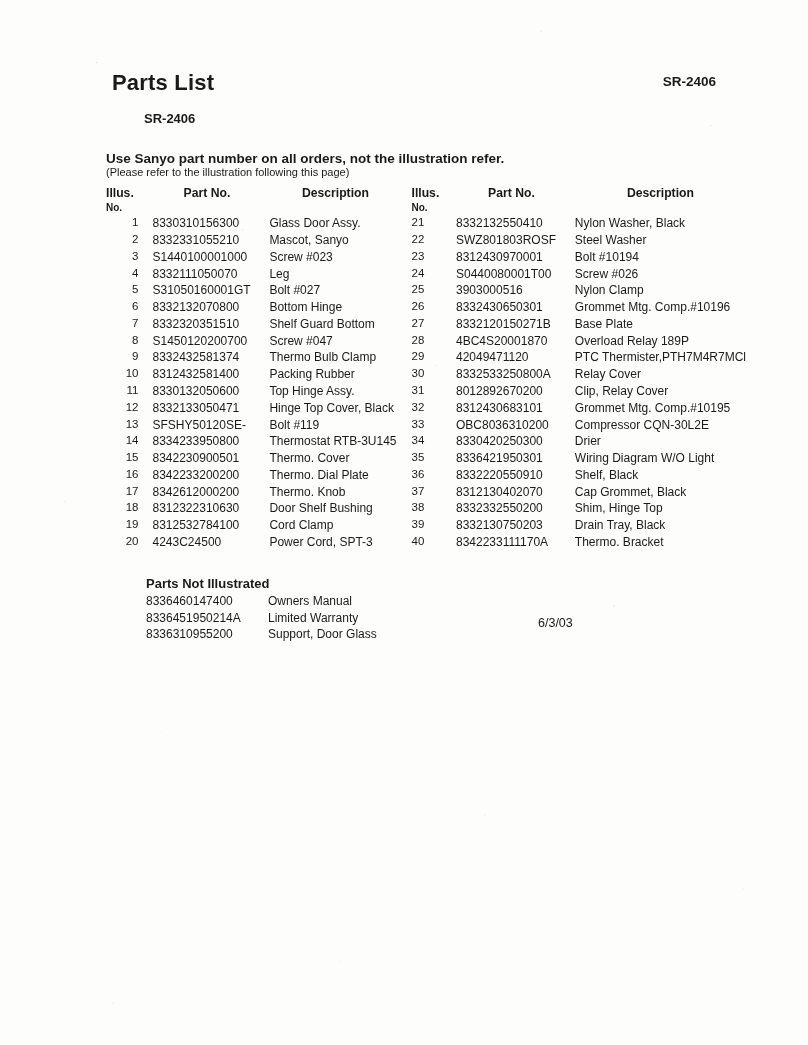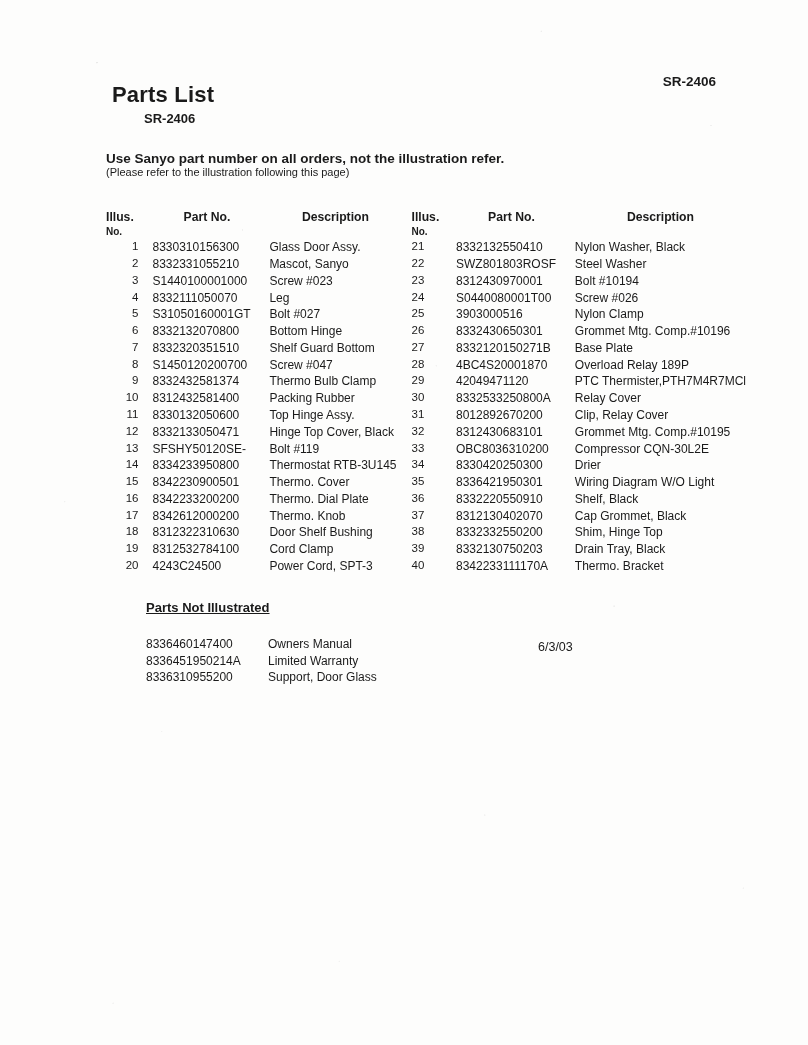--- a/index.html
+++ b/index.html
@@ -48,21 +48,21 @@
     width: 640px;
   }
 
   .title-row {
     position: relative;
     height: 34px;
   }
   .doc-title {
     position: absolute;
     left: 6px;
-    top: 16px;
+    top: 4px;
     font-size: 22px;
     font-weight: bold;
     letter-spacing: 0.2px;
   }
   .model-right {
     position: absolute;
     right: 30px;
     top: 8px;
     font-size: 13.5px;
     font-weight: bold;
@@ -78,21 +78,21 @@
     margin-top: 25px;
     margin-left: 0px;
     font-size: 13.5px;
     font-weight: bold;
   }
   .notice-sub {
     font-size: 11px;
   }
 
   table.parts {
-    margin-top: 32px;
+    margin-top: 8px;
     border-collapse: collapse;
     font-size: 12px;
     width: 100%;
   }
   table.parts th {
     font-weight: bold;
     text-align: center;
     padding: 0 0 1px 0;
     font-size: 12.2px;
     vertical-align: bottom;
@@ -142,22 +142,21 @@
   }
 
   .not-illustrated {
     margin-top: 26px;
     margin-left: 40px;
     position: relative;
   }
   .ni-title {
     font-size: 13px;
     font-weight: bold;
-    margin-bottom: 20px;
-    text-decoration: underline;
+    margin-bottom: 1px;
   }
   table.ni {
     border-collapse: collapse;
     font-size: 12px;
   }
   table.ni td {
     padding: 1.4px 0;
     vertical-align: top;
     white-space: nowrap;
   }

